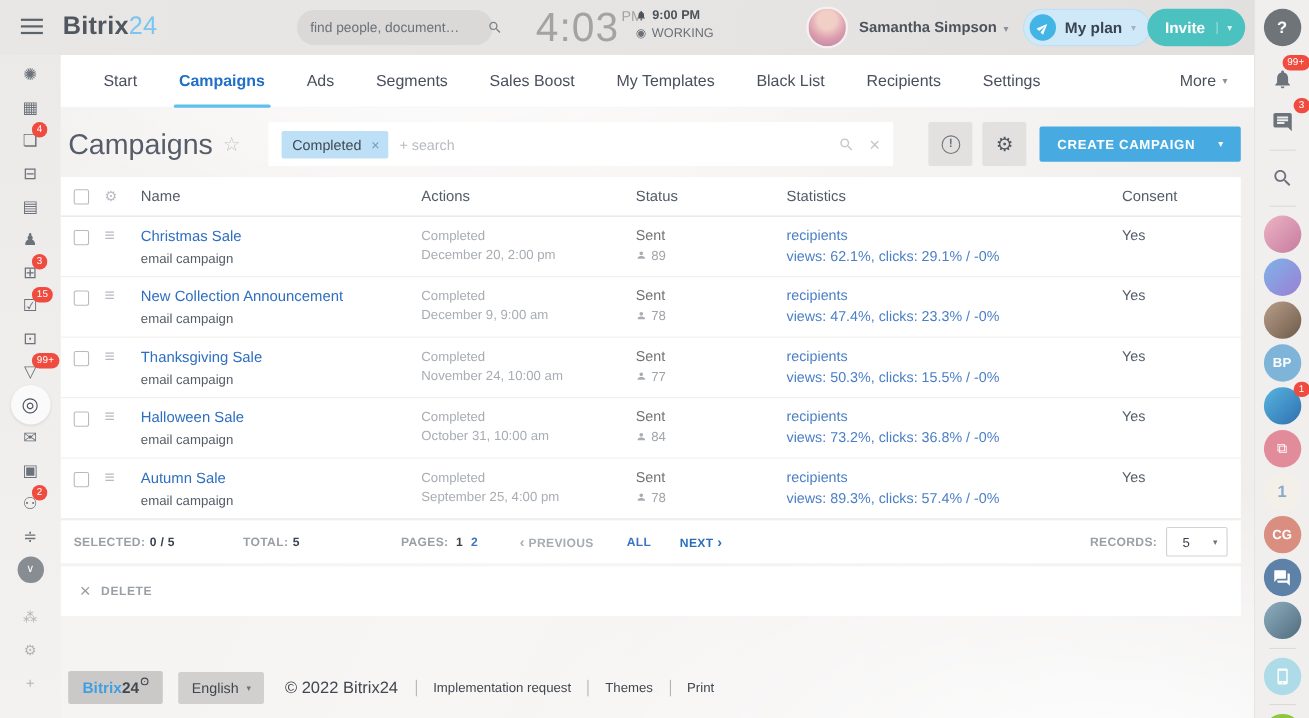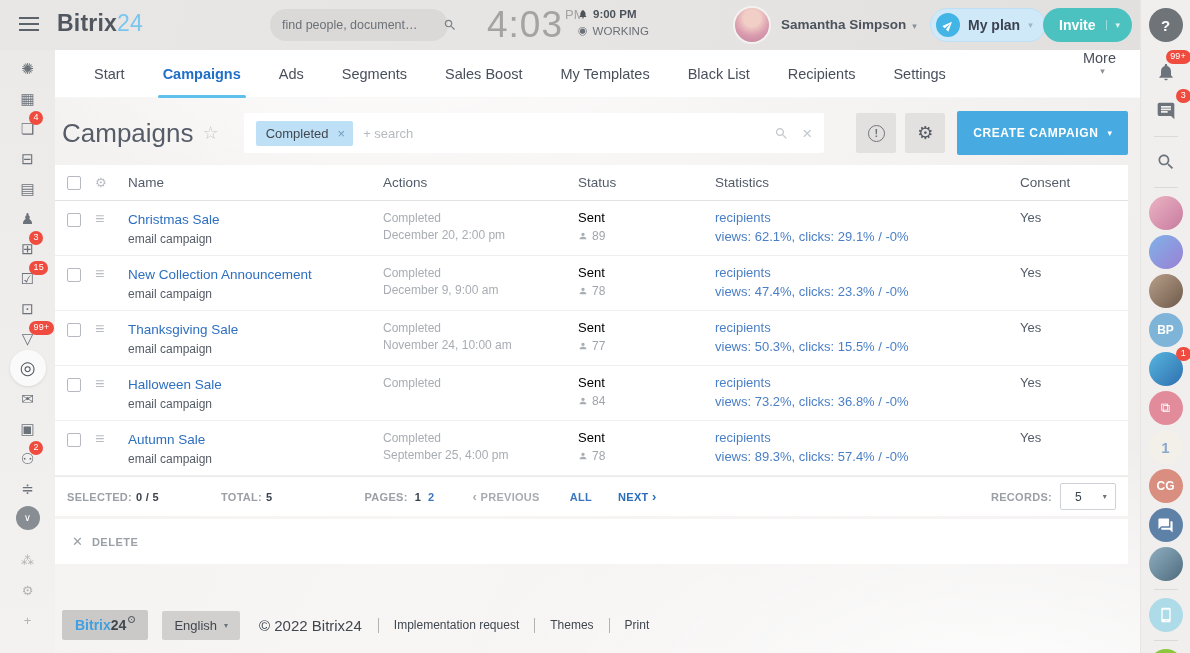--- a/index.html
+++ b/index.html
@@ -78,21 +78,21 @@
   .circ-navy { background:#5e81a8; } .circ-navy svg { width:17px; height:17px; fill:#fff; }
   .circ-sky { background:#aedbe8; }
   .circ-green { background:#8dc63f; } .circ-green svg,.circ-sky svg { width:16px; height:16px; fill:#fff; }
 
   
   .main { position:absolute; left:55px; top:50px; right:50px; bottom:0; display:flex; flex-direction:column; }
   .nav { height:48px; background:#fff; display:flex; align-items:center; padding:0 20px; flex:none; border-bottom:1px solid rgba(0,0,0,.03); }
   .tab { position:relative; height:48px; display:flex; align-items:center; padding:0 19px; font-size:14.5px; color:#49505c; cursor:pointer; white-space:nowrap; }
   .tab.active { color:#2070c8; font-weight:600; }
   .tab.active::after { content:""; position:absolute; left:14px; right:14px; bottom:0; height:3px; background:#5fc0ec; border-radius:2px; }
-  .tab-more { margin-left:auto; padding-right:4px; color:#49505c;flex-direction:column; }
+  .tab-more { margin-left:auto; padding-right:4px; color:#49505c; }
   .tab-more .caret { font-size:9px; color:#8a9097; margin-left:6px; }
 
   
   .content { flex:1; display:flex; flex-direction:column; padding:0 12px 0 0; overflow:hidden;
     background:
       radial-gradient(ellipse 900px 420px at 88% 108%, rgba(255,255,255,.95), rgba(255,255,255,0) 62%),
       radial-gradient(ellipse 700px 300px at 30% -10%, rgba(255,255,255,.8), rgba(255,255,255,0) 55%),
       linear-gradient(115deg,#f4f2f1 0%,#f8f6f5 45%,#efedec 100%); }
   .toolbar { display:flex; align-items:center; margin:13px 0 10px 7px; flex:none; }
   .page-title { font-size:26px; font-weight:300; color:#565d68; }
@@ -104,38 +104,38 @@
   .filterbar input::placeholder { color:#b6bac0; }
   .filter-icons { display:flex; align-items:center; gap:13px; }
   .filter-icons svg { width:15px; height:15px; fill:#c3c7cc; }
   .filter-icons .x { font-size:17px; color:#c3c7cc; line-height:1; }
   .sq-btn { width:40px; height:40px; background:#e3e1e0; border-radius:2px; display:flex; align-items:center; justify-content:center; cursor:pointer; flex:none; }
   .sq-btn.info { margin-left:32px; }
   .sq-btn.gearbtn { margin-left:9px; }
   .info-circle { width:17px; height:17px; border:1.7px solid #6f757c; border-radius:50%; display:flex; align-items:center; justify-content:center;
     font-size:11px; font-weight:700; color:#6f757c; }
   .gear-glyph { font-size:18px; color:#545b64; }
-  .create-btn { margin-left:12px; height:44px; padding:0 16px; background:#47abe1; border-radius:2px; display:flex; align-items:center; gap:9px; cursor:pointer; flex:none; }
+  .create-btn { margin-left:12px; height:32px; padding:0 16px; background:#47abe1; border-radius:2px; display:flex; align-items:center; gap:21px; cursor:pointer; flex:none; }
   .create-btn .lbl { color:#fff; font-size:12px; font-weight:700; letter-spacing:.6px; }
   .create-btn .caret { color:#fff; font-size:9px; }
 
   
   .panel { background:#fff; flex:none; }
   .tgrid { display:grid; grid-template-columns:40px 33px 255px 195px 137px 305px 1fr; align-items:center; }
   .thead { height:36px; border-bottom:1px solid #e3e1e0; font-size:13.5px; color:#535c69; }
   .thead .cb { margin-left:12px; }
   .th-gear { font-size:13px; color:#b8bcc2; cursor:pointer; }
   .cb { width:14px; height:14px; border:1.5px solid #b6bac0; border-radius:2px; background:#fff; cursor:pointer; }
   .trow { border-bottom:1px solid #f1efee; padding:9px 0; min-height:51px; align-items:flex-start; }
   .trow .cb { margin-left:12px; margin-top:3px; }
   .handle { font-size:16px; color:#b8bcc2; cursor:grab; line-height:1; margin-top:1px; }
   .c-name a { font-size:13.5px; color:#2e6fc0; text-decoration:none; cursor:pointer; }
   .c-name .sub { font-size:12px; color:#555c66; margin-top:4px; }
   .c-actions { font-size:12px; color:#a8adb3; line-height:1.45; }
-  .c-status .st { font-size:13px; color:#000000; }
+  .c-status .st { font-size:13px; color:#737373; }
   .c-status .cnt { display:flex; align-items:center; gap:4px; margin-top:4px; font-size:12px; color:#a0a5ab; }
   .c-status svg { width:10px; height:10px; fill:#a8adb3; }
   .c-stats a { display:block; font-size:13px; color:#4a7fc5; text-decoration:none; cursor:pointer; }
   .c-stats a + a { margin-top:4px; }
   .c-consent { font-size:13px; color:#535c69; }
 
   
   .tfoot { height:40px; display:flex; align-items:center; padding:0 12px; border-top:1px solid #eceae9;
     font-size:11px; letter-spacing:.3px; text-transform:uppercase; }
   .pg-label { color:#9ba0a6; font-weight:600; }
@@ -549,20 +549,21 @@
 
             <div class="tgrid trow">
               <span class="cb"></span>
               <span class="handle">≡</span>
               <span class="c-name">
                 <a>Halloween Sale</a>
                 <div class="sub">email campaign</div>
               </span>
               <span class="c-actions">
                 <div>Completed</div>
+                <div>October 31, 10:00 am</div>
               </span>
               <span class="c-status">
                 <div class="st">Sent</div>
                 <div class="cnt">
                   <svg viewBox="0 0 24 24">
                     <path d="M12 12c2.2 0 4-1.8 4-4s-1.8-4-4-4-4 1.8-4 4 1.8 4 4 4zm0 2c-2.7 0-8 1.3-8 4v2h16v-2c0-2.7-5.3-4-8-4z"></path>
                   </svg>
                   <span>84</span>
                 </div>
               </span>

